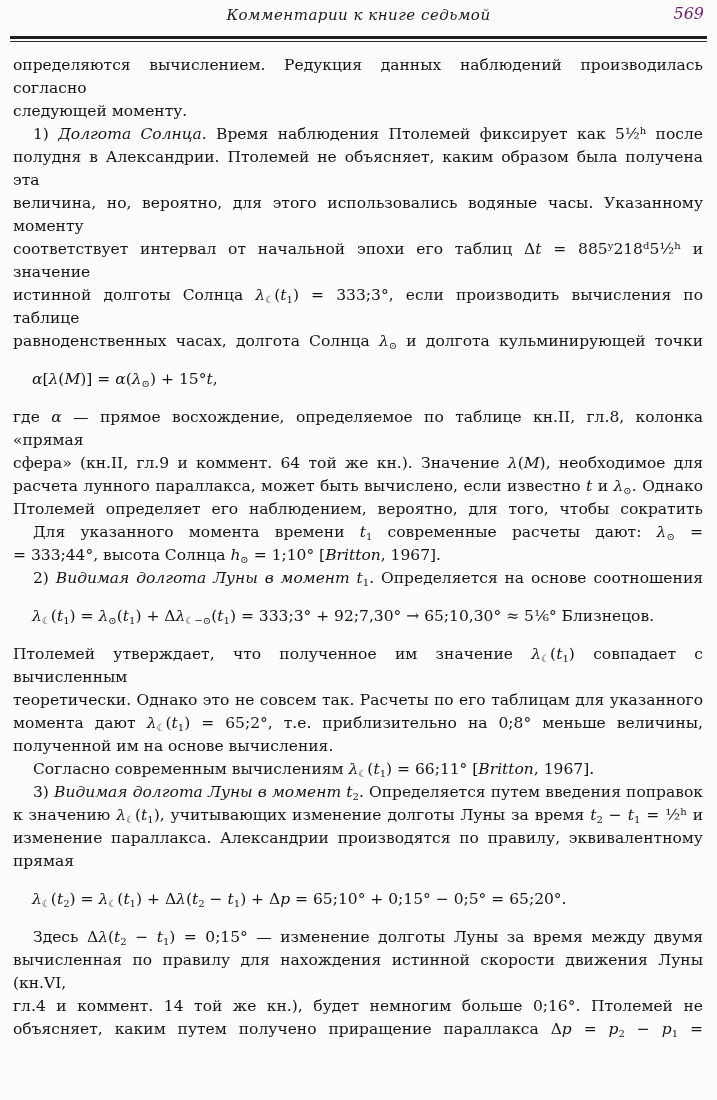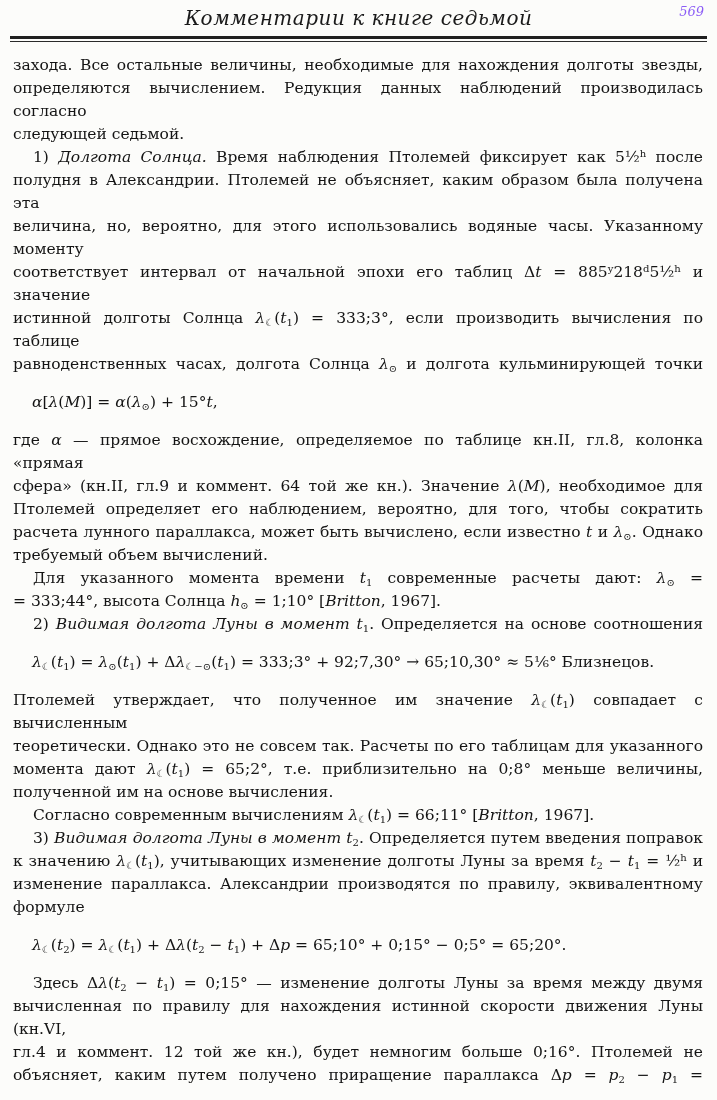--- a/index.html
+++ b/index.html
@@ -10,27 +10,27 @@
     background:#fcfcfa;
     color:#141414;
     font-family:"DejaVu Serif", "Liberation Serif", serif;
     overflow:hidden;
     box-sizing:border-box;
   }
   .page-header { position:relative; padding-top:6px; height:26px; }
   .running-title {
     text-align:center;
     font-style:italic;
-    font-size:20px;
+    font-size:15px;
     letter-spacing:0.5px;
     color:#1a1a1a;
   }
   .page-number {
     position:absolute; top:4px; right:13px;
-    font-style:italic; font-size:13px; color:#8b5cf6;
+    font-style:italic; font-size:16px; color:#701a75;
   }
   .header-rule {
     margin:4px 10px 0 10px;
     height:2px;
     border-top:3px solid #1f1f1f;
     border-bottom:1px solid #2a2a2a;
   }
   .body-text {
     padding:12px 14px 0 13px;
     font-size:15.5px;
@@ -60,47 +60,45 @@
 </head>
 <body>
 
 <div class="page">
   <div class="page-header">
     <div class="running-title">Комментарии к книге седьмой</div>
     <div class="page-number">569</div>
   </div>
   <div class="header-rule"></div>
   <div class="body-text" id="text-block">
-      <div class="ln">захода. Все остальные величины, необходимые для нахождения долготы звезды,</div>
       <div class="ln">определяются вычислением. Редукция данных наблюдений производилась согласно</div>
-      <div class="ln last">следующей седьмой.</div>
+      <div class="ln last">следующей моменту.</div>
       <div class="ln ind">1) <i>Долгота Солнца.</i> Время наблюдения Птолемей фиксирует как 5½<sup>h</sup> после</div>
       <div class="ln">полудня в Александрии. Птолемей не объясняет, каким образом была получена эта</div>
       <div class="ln">величина, но, вероятно, для этого использовались водяные часы. Указанному моменту</div>
       <div class="ln">соответствует интервал от начальной эпохи его таблиц Δ<i>t</i> = 885<sup>y</sup>218<sup>d</sup>5½<sup>h</sup> и значение</div>
       <div class="ln">истинной долготы Солнца <i>λ</i><sub>☾</sub>(<i>t</i><sub>1</sub>) = 333;3°, если производить вычисления по таблице</div>
       <div class="ln">равноденственных часах, долгота Солнца <i>λ</i><sub>⊙</sub> и долгота кульминирующей точки</div>
       <div class="formula"><i>α</i>[<i>λ</i>(<i>M</i>)] = <i>α</i>(<i>λ</i><sub>⊙</sub>) + 15°<i>t</i>,</div>
       <div class="ln">где <i>α</i> — прямое восхождение, определяемое по таблице кн.II, гл.8, колонка «прямая</div>
       <div class="ln">сфера» (кн.II, гл.9 и коммент. 64 той же кн.). Значение <i>λ</i>(<i>M</i>), необходимое для</div>
+      <div class="ln">расчета лунного параллакса, может быть вычислено, если известно <i>t</i> и <i>λ</i><sub>⊙</sub>. Однако</div>
       <div class="ln">Птолемей определяет его наблюдением, вероятно, для того, чтобы сократить</div>
-      <div class="ln">расчета лунного параллакса, может быть вычислено, если известно <i>t</i> и <i>λ</i><sub>⊙</sub>. Однако</div>
-      <div class="ln last">требуемый объем вычислений.</div>
       <div class="ln ind">Для указанного момента времени <i>t</i><sub>1</sub> современные расчеты дают: <i>λ</i><sub>⊙</sub> =</div>
       <div class="ln last">= 333;44°, высота Солнца <i>h</i><sub>⊙</sub> = 1;10° [<i>Britton</i>, 1967].</div>
       <div class="ln ind">2) <i>Видимая долгота Луны в момент t</i><sub>1</sub>. Определяется на основе соотношения</div>
       <div class="formula"><i>λ</i><sub>☾</sub>(<i>t</i><sub>1</sub>) = <i>λ</i><sub>⊙</sub>(<i>t</i><sub>1</sub>) + Δ<i>λ</i><sub>☾−⊙</sub>(<i>t</i><sub>1</sub>) = 333;3° + 92;7,30° → 65;10,30° ≈ 5⅙° Близнецов.</div>
       <div class="ln">Птолемей утверждает, что полученное им значение <i>λ</i><sub>☾</sub>(<i>t</i><sub>1</sub>) совпадает с вычисленным</div>
       <div class="ln">теоретически. Однако это не совсем так. Расчеты по его таблицам для указанного</div>
       <div class="ln">момента дают <i>λ</i><sub>☾</sub>(<i>t</i><sub>1</sub>) = 65;2°, т.е. приблизительно на 0;8° меньше величины,</div>
       <div class="ln last">полученной им на основе вычисления.</div>
       <div class="ln last ind">Согласно современным вычислениям <i>λ</i><sub>☾</sub>(<i>t</i><sub>1</sub>) = 66;11° [<i>Britton</i>, 1967].</div>
       <div class="ln ind">3) <i>Видимая долгота Луны в момент t</i><sub>2</sub>. Определяется путем введения поправок</div>
       <div class="ln">к значению <i>λ</i><sub>☾</sub>(<i>t</i><sub>1</sub>), учитывающих изменение долготы Луны за время <i>t</i><sub>2</sub> − <i>t</i><sub>1</sub> = ½<sup>h</sup> и</div>
       <div class="ln">изменение параллакса. Александрии производятся по правилу, эквивалентному</div>
-      <div class="ln last">формуле</div>
+      <div class="ln last">прямая</div>
       <div class="formula"><i>λ</i><sub>☾</sub>(<i>t</i><sub>2</sub>) = <i>λ</i><sub>☾</sub>(<i>t</i><sub>1</sub>) + Δ<i>λ</i>(<i>t</i><sub>2</sub> − <i>t</i><sub>1</sub>) + Δ<i>p</i> = 65;10° + 0;15° − 0;5° = 65;20°.</div>
       <div class="ln ind">Здесь Δ<i>λ</i>(<i>t</i><sub>2</sub> − <i>t</i><sub>1</sub>) = 0;15° — изменение долготы Луны за время между двумя</div>
       <div class="ln">вычисленная по правилу для нахождения истинной скорости движения Луны (кн.VI,</div>
-      <div class="ln">гл.4 и коммент. 12 той же кн.),  будет  немногим больше 0;16°. Птолемей не</div>
+      <div class="ln">гл.4 и коммент. 14 той же кн.),  будет  немногим больше 0;16°. Птолемей не</div>
       <div class="ln">объясняет,  каким путем получено приращение параллакса Δ<i>p</i> = <i>p</i><sub>2</sub> − <i>p</i><sub>1</sub> =</div>
     </div>
 </div>
 
 </body></html>

